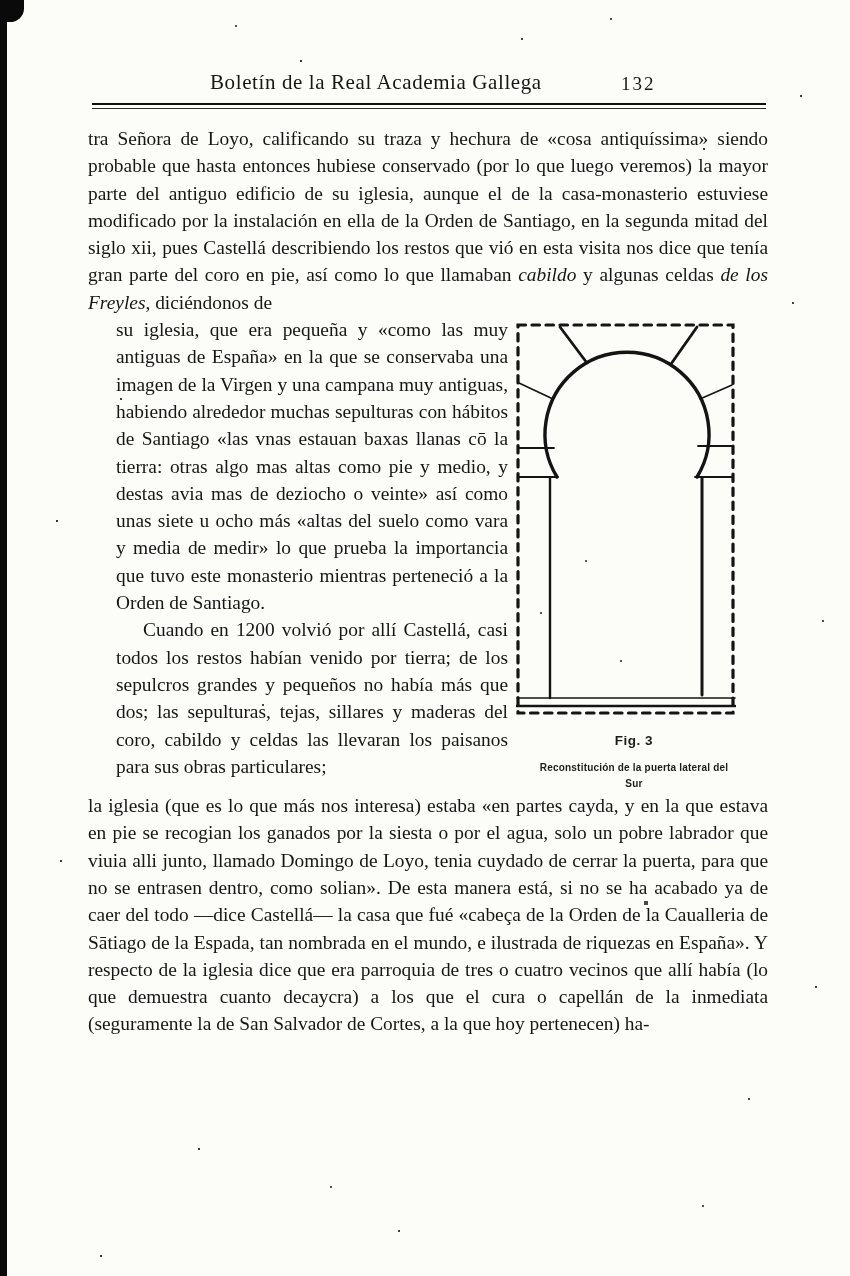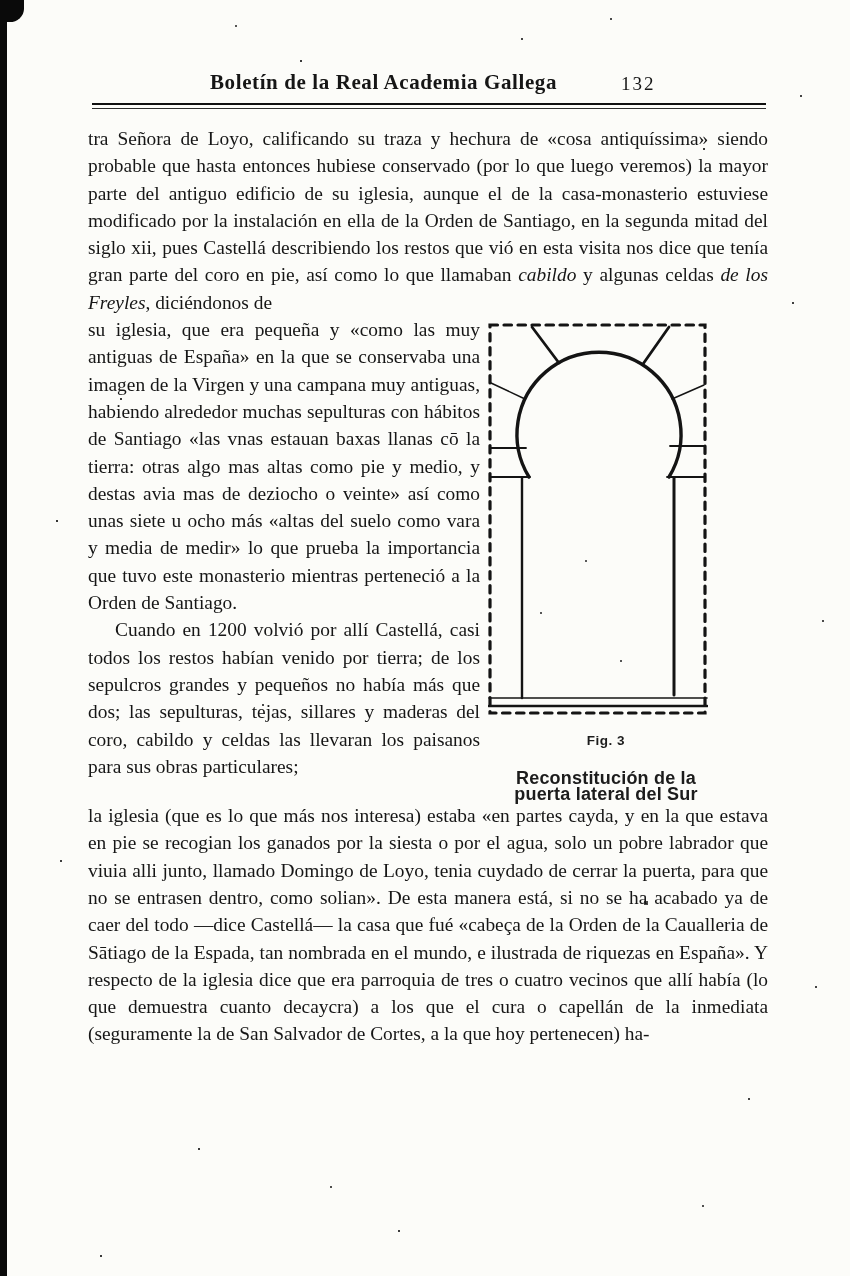--- a/index.html
+++ b/index.html
@@ -23,46 +23,46 @@
       748px 1098px 0 0 #444, 398px 1230px 0 0 #3c3c3c, 702px 1205px 0 0 #505050,
       540px 612px 0 0 #565656, 585px 560px 0 0 #5a5a5a, 620px 660px 0 0 #555,
       100px 1255px 0 0 #3a3a3a, 822px 620px 0 0 #4a4a4a, 815px 986px 0 0 #444,
       330px 1186px 0 0 #4e4e4e, 60px 860px 0 0 #3e3e3e, 430px 80px 0 0 #555;
   }
 
   
   .header{position:absolute;left:88px;top:70px;width:680px;height:38px;}
   .header .title{
     position:absolute;left:122px;top:0;
-    font-size:21px;font-weight:bold;letter-spacing:0.6px;white-space:nowrap;
+    font-size:21px;font-weight:normal;letter-spacing:0.6px;white-space:nowrap;
   }
   .header .pagenum{position:absolute;left:533px;top:3px;font-size:19px;letter-spacing:2px;}
   .header .rule{position:absolute;left:4px;top:33px;width:674px;height:3px;
     border-top:2px solid #101010;border-bottom:1px solid #2c2c2c;}
 
   
   .content{position:absolute;left:88px;top:125px;width:680px;}
   .bodytext{
     font-size:19.4px;line-height:27.3px;text-align:justify;
     margin:0;
   }
   .italic{font-style:italic;}
   .row{display:flex;align-items:flex-start;}
-  .colL{flex:0 0 392px;width:392px;}
+  .colL{flex:0 0 392px;width:392px;margin-left:28px;}
   .colR{flex:0 0 288px;width:288px;}
   .indent{text-indent:27px;}
 
   
   .fig-wrap{margin-top:7px;margin-left:8px;width:236px;}
   .fig-svg{display:block;margin-left:0;}
   .fig-caption{margin-top:16px;width:236px;text-align:center;
     font-family:"Liberation Sans","DejaVu Sans",sans-serif;
     font-weight:bold;color:#1c1c1c;}
-  .fig-caption .fig-label{font-size:13.5px;letter-spacing:0.5px;display:block;margin-bottom:22px;}
-  .fig-caption .fig-text{font-size:18px;line-height:16px;display:block;margin:0 auto;max-width:205px;letter-spacing:0.2px;}
+  .fig-caption .fig-label{font-size:13.5px;letter-spacing:0.5px;display:block;margin-bottom:12px;}
+  .fig-caption .fig-text{font-size:10px;line-height:16px;display:block;margin:0 auto;max-width:205px;letter-spacing:0.2px;}
 </style>
 </head>
 <body>
 
 <div class="page">
 
   <div class="binding-bar"></div>
   <div class="binding-blob"></div>
   <div class="speck"></div>
 

